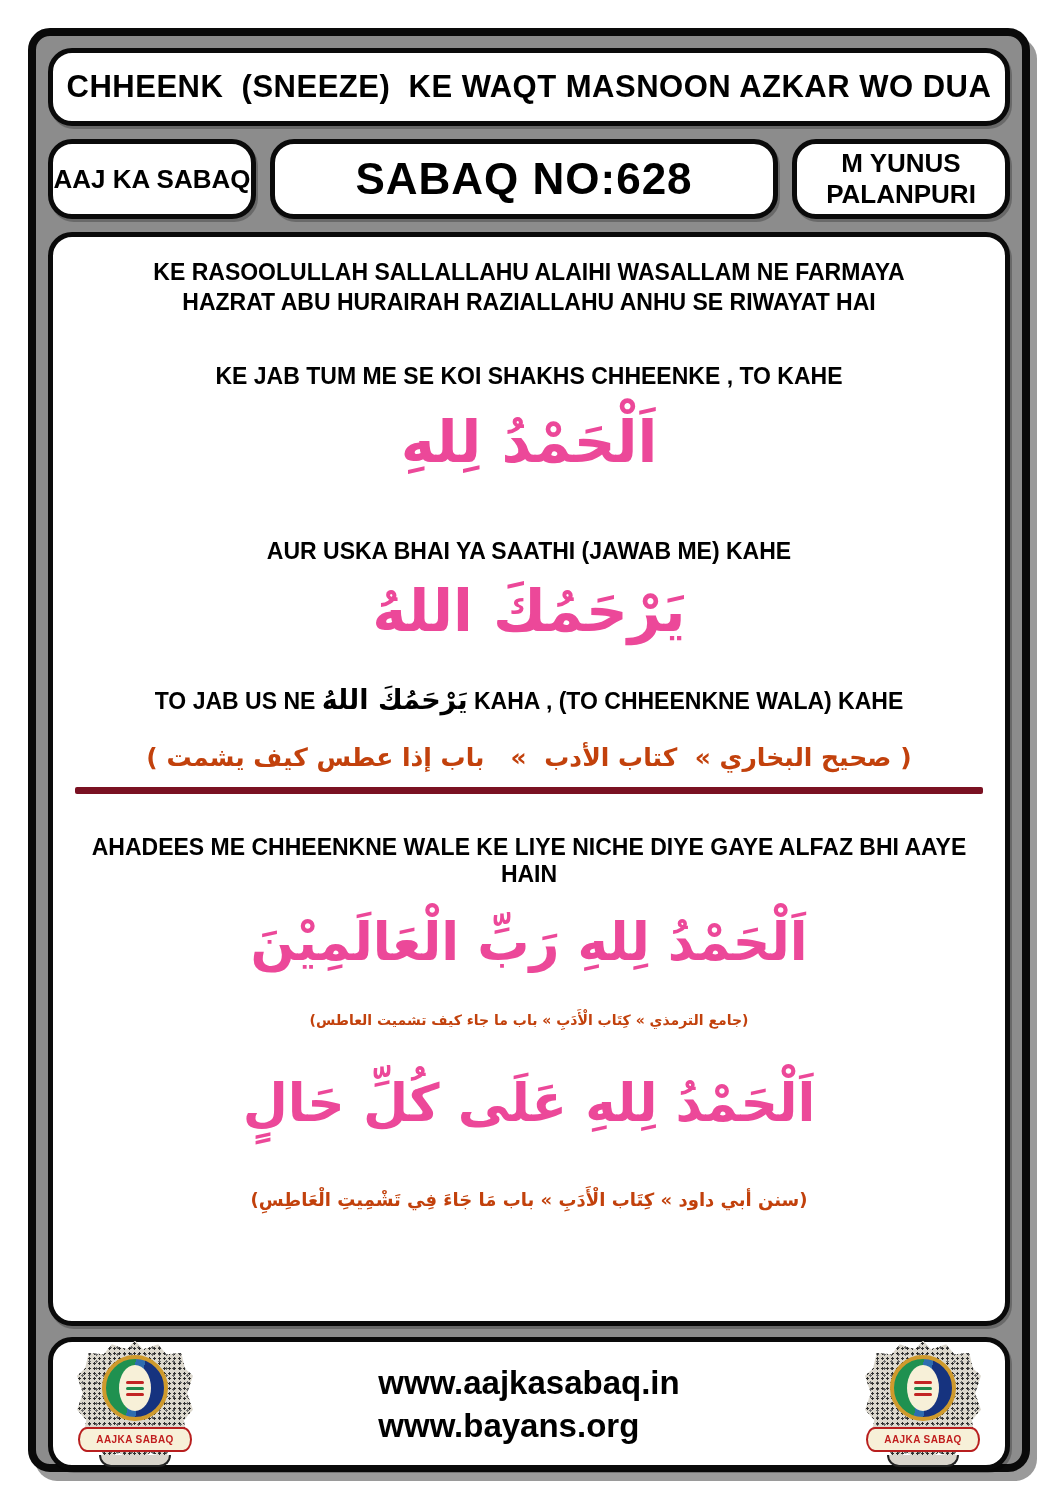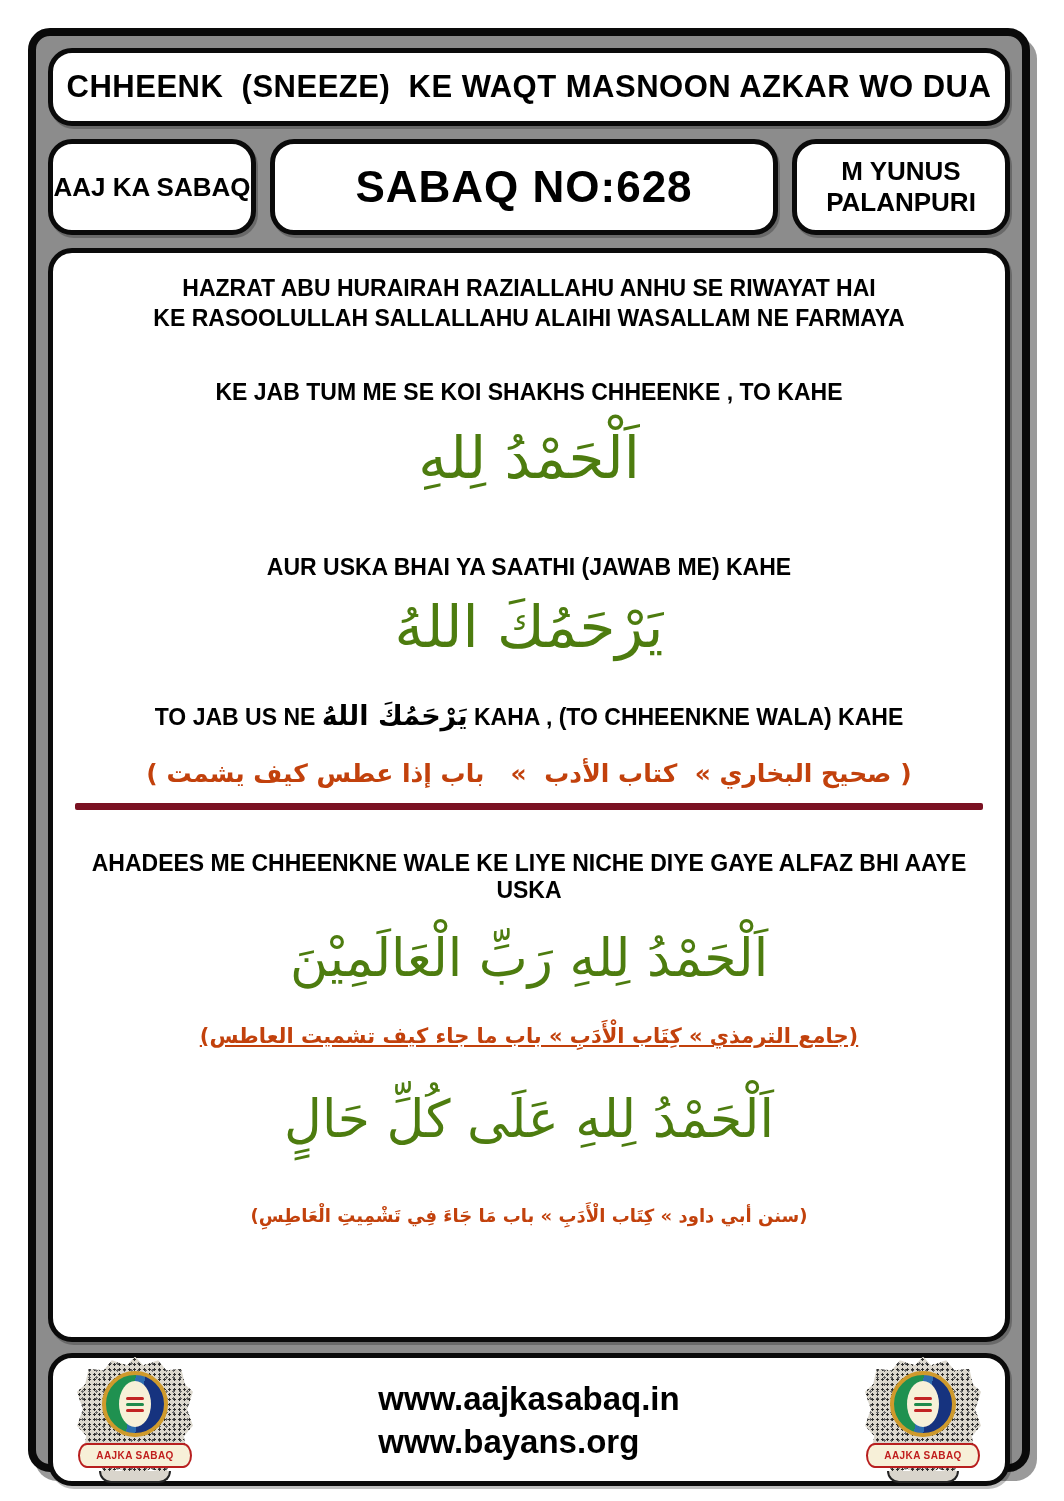--- a/index.html
+++ b/index.html
@@ -17,50 +17,50 @@
     background:#ffffff;border:5px solid #0a0a0a;border-radius:24px;
     box-sizing:border-box;box-shadow:2px 3px 0 rgba(0,0,0,0.25);
   }
   .title-box{
     height:78px;display:flex;align-items:center;justify-content:center;
     text-align:center;
   }
   .title-box .t{
     font-size:31px;font-weight:bold;color:#000;letter-spacing:0.5px;white-space:pre-wrap;
   }
-  .row{display:flex;gap:14px;margin-top:13px;height:96px;}
+  .row{display:flex;gap:14px;margin-top:13px;height:80px;}
   .cell{display:flex;align-items:center;justify-content:center;text-align:center;}
   .cell-left{width:208px;}
   .cell-mid{flex:1;}
   .cell-right{width:218px;}
   .cell-left .t,.cell-right .t{font-size:26px;font-weight:bold;line-height:31px;}
   .cell-mid .t{font-size:44px;font-weight:bold;letter-spacing:1px;}
   .main{
     margin-top:13px;height:1094px;text-align:center;
     padding:20px 22px 0;overflow:hidden;
   }
   .narration{font-size:23px;font-weight:bold;line-height:30px;color:#000;}
   .blackline{font-size:23px;font-weight:bold;color:#000;}
   .instr1{margin-top:46px;}
-  .dua{font-family:"DejaVu Sans",sans-serif;font-weight:normal;color:#4d7c0f;direction:rtl;}
+  .dua{font-family:"DejaVu Sans",sans-serif;font-weight:bold;color:#ec4899;direction:rtl;}
   .d1{margin-top:8px;font-size:58px;line-height:88px;}
   .instr2{margin-top:52px;}
   .d2{font-size:58px;line-height:92px;}
   .instr3{margin-top:27px;}
   .inline-ar{font-family:"DejaVu Sans",sans-serif;font-size:27px;font-weight:bold;color:#000;}
   .d3{margin-top:2px;font-size:56px;line-height:100px;}
   .ref{
     font-family:"DejaVu Sans",sans-serif;font-weight:bold;color:#c2410c;
     direction:rtl;white-space:pre-wrap;
   }
   .ref1{margin-top:26px;font-size:25px;line-height:34px;}
   .divider{margin-top:12px;height:7px;background:#7a1122;border-radius:2px;}
   .sec2{margin-top:40px;font-size:23px;}
   .d4{margin-top:8px;font-size:52px;line-height:92px;}
-  .ref2{margin-top:20px;font-size:21px;line-height:24px;text-decoration:underline;}
+  .ref2{margin-top:20px;font-size:14px;line-height:24px;}
   .d5{margin-top:20px;font-size:52px;line-height:102px;}
   .ref3{margin-top:34px;font-size:18px;line-height:24px;}
   .footer-box{
     margin-top:11px;height:133px;position:relative;
     display:flex;align-items:center;justify-content:center;
   }
   .sites{display:inline-block;text-align:left;}
   .site{font-size:33px;font-weight:bold;line-height:43px;color:#000;}
   
   .logo{position:absolute;top:50%;transform:translateY(-50%);width:116px;height:126px;}
@@ -115,39 +115,39 @@
     </div>
     <div class="box cell cell-mid">
       <div class="t">SABAQ NO:628</div>
     </div>
     <div class="box cell cell-right">
       <div class="t">M YUNUS PALANPURI</div>
     </div>
   </div>
 
   <div class="box main">
+    <div class="narration">KE RASOOLULLAH SALLALLAHU ALAIHI WASALLAM NE FARMAYA</div>
     <div class="narration">HAZRAT ABU HURAIRAH RAZIALLAHU ANHU SE RIWAYAT HAI</div>
-    <div class="narration">KE RASOOLULLAH SALLALLAHU ALAIHI WASALLAM NE FARMAYA</div>
 
     <div class="blackline instr1">KE JAB TUM ME SE KOI SHAKHS CHHEENKE , TO KAHE</div>
     <div class="dua d1">اَلْحَمْدُ لِلهِ</div>
 
     <div class="blackline instr2">AUR USKA BHAI YA SAATHI (JAWAB ME) KAHE</div>
     <div class="dua d2">يَرْحَمُكَ اللهُ</div>
 
     <div class="blackline instr3">
       <span>TO JAB US NE</span>
       <span class="inline-ar">يَرْحَمُكَ اللهُ</span>
       <span>KAHA , (TO CHHEENKNE WALA) KAHE</span>
     </div>
 
     <div class="ref ref1">( صحيح البخاري »  كتاب الأدب  »   باب إذا عطس كيف يشمت )</div>
     <div class="divider"></div>
 
-    <div class="blackline sec2">AHADEES ME CHHEENKNE WALE KE LIYE NICHE DIYE GAYE ALFAZ BHI AAYE USKA</div>
+    <div class="blackline sec2">AHADEES ME CHHEENKNE WALE KE LIYE NICHE DIYE GAYE ALFAZ BHI AAYE HAIN</div>
     <div class="dua d4">اَلْحَمْدُ لِلهِ رَبِّ الْعَالَمِيْنَ</div>
     <div class="ref ref2">(جامع الترمذي » كِتَاب الْأَدَبِ » باب ما جاء كيف تشميت العاطس)</div>
 
     <div class="dua d5">اَلْحَمْدُ لِلهِ عَلَى كُلِّ حَالٍ</div>
     <div class="ref ref3">(سنن أبي داود » كِتَاب الْأَدَبِ » باب مَا جَاءَ فِي تَشْمِيتِ الْعَاطِسِ)</div>
   </div>
 
   <div class="box footer-box">
 
     <div class="logo logo-left">

